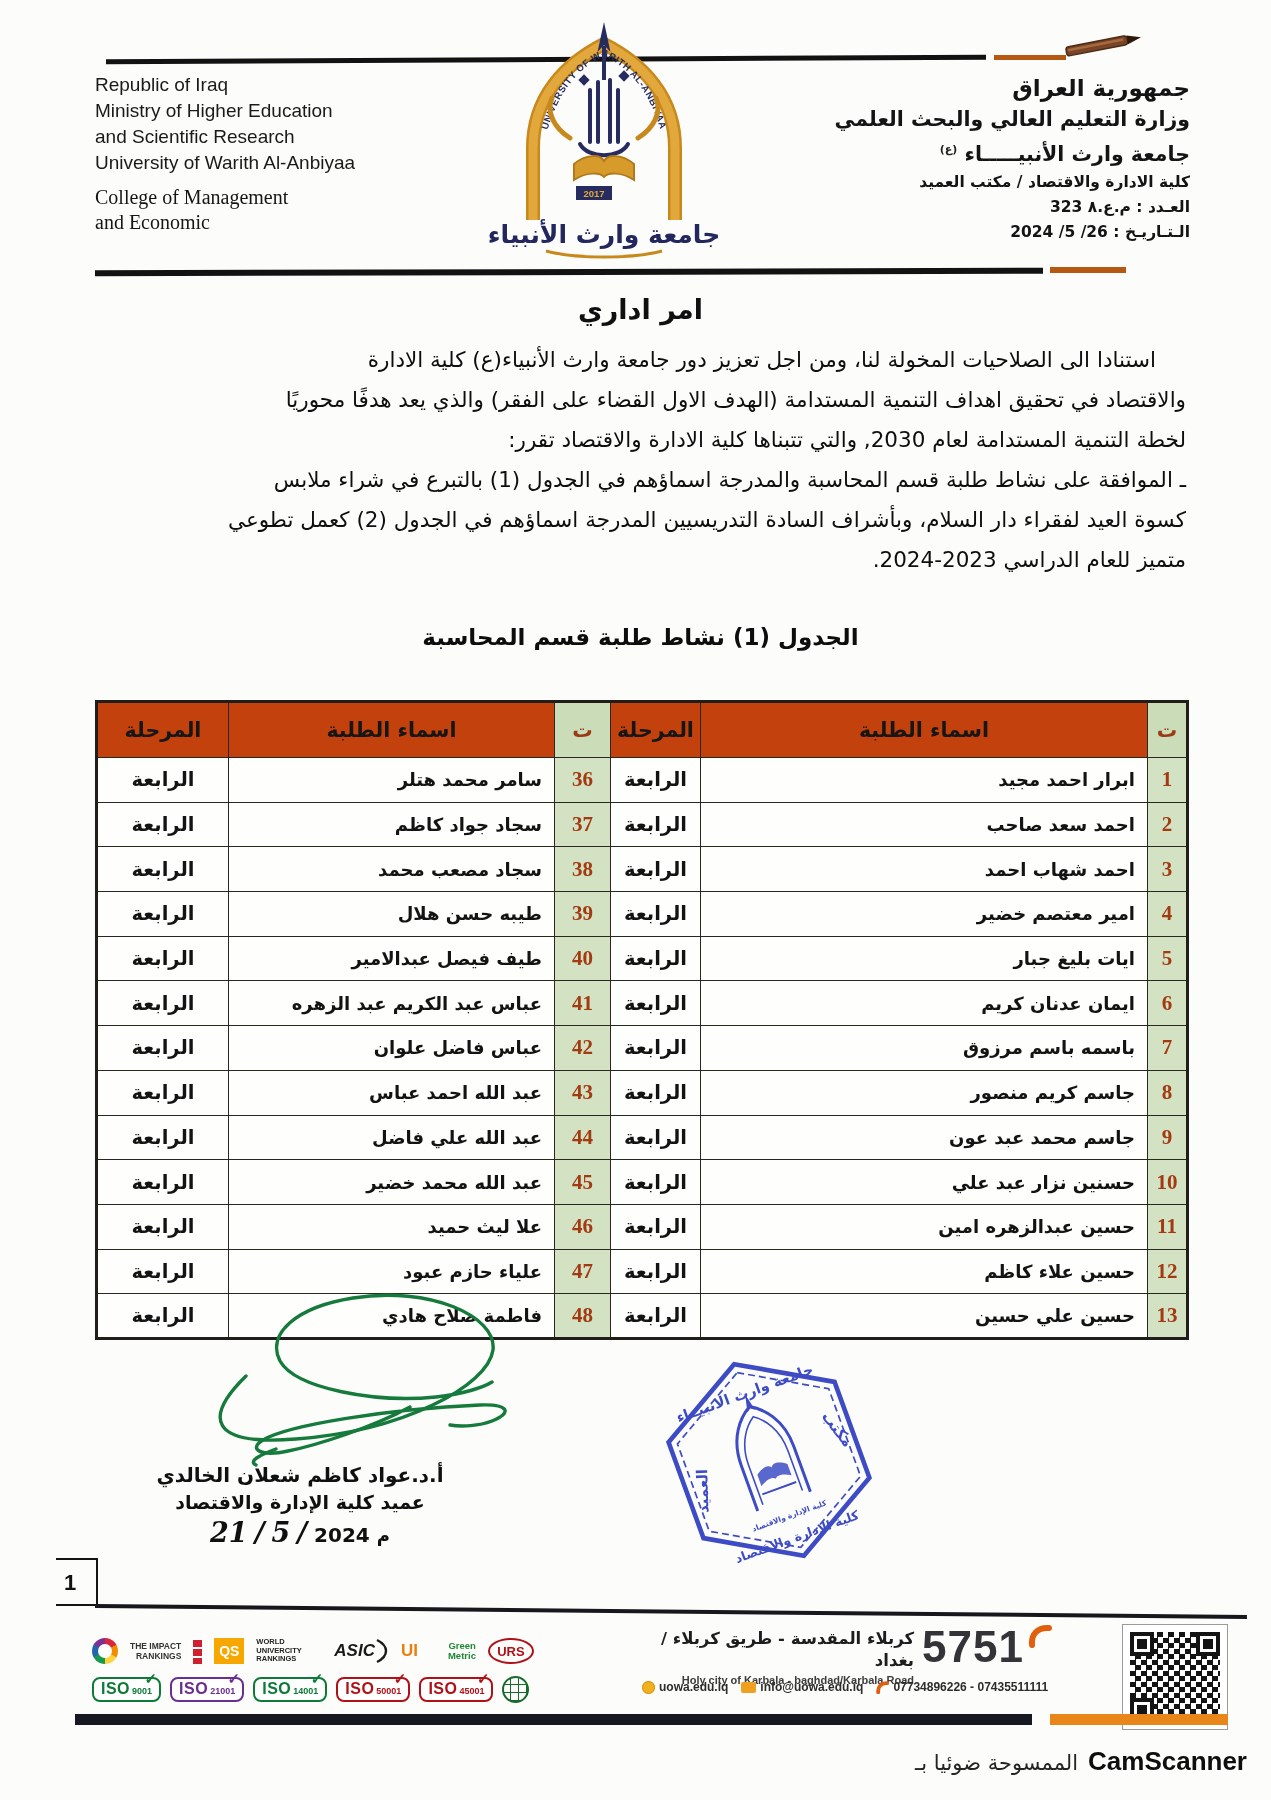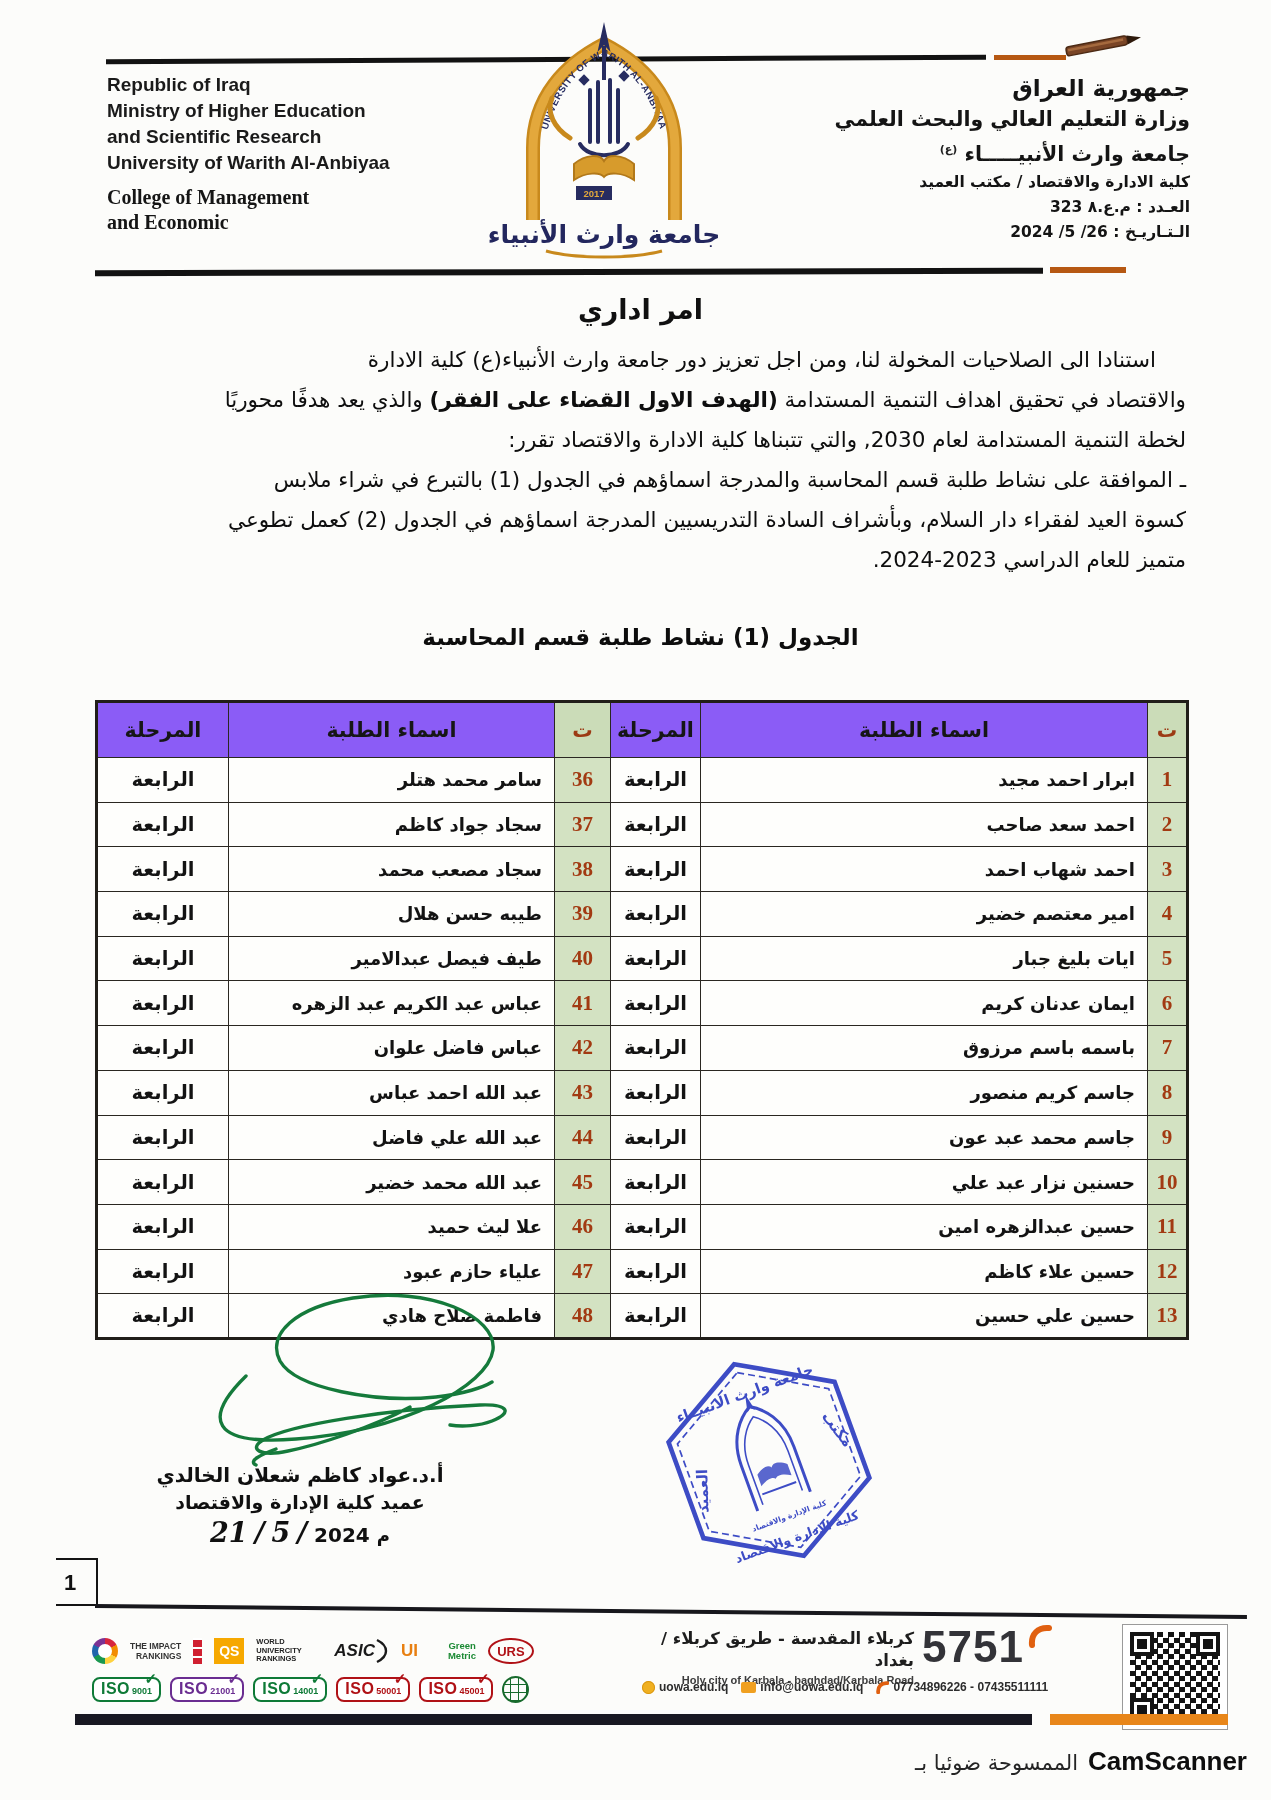--- a/index.html
+++ b/index.html
@@ -12,47 +12,47 @@
   .abs { position:absolute; }
 
   
   .rule-top-black { left:106px; top:57px; width:880px; height:5px; background:#121212; transform:rotate(-0.3deg); }
   .rule-top-orange { left:994px; top:55px; width:72px; height:5px; background:#b65812; }
   .pen-top { left:1058px; top:26px; }
   .rule2-black { left:95px; top:269px; width:948px; height:6px; background:#121212; transform:rotate(-0.15deg); }
   .rule2-orange { left:1050px; top:267px; width:76px; height:6px; background:#b65812; }
 
   
-  .hdr-en { left:107px; top:72px; width:350px; font-family:"Liberation Sans", sans-serif; font-weight:bold; }
+  .hdr-en { left:95px; top:72px; width:350px; font-family:"Liberation Sans", sans-serif; font-weight:normal; }
   .hdr-en .ln { font-size:19px; line-height:26px; color:#1a1a1a; }
   .hdr-en .college { margin-top:9px; font-family:"Liberation Serif", serif; font-size:20px; line-height:25px; }
 
   .hdr-ar { left:770px; top:72px; width:420px; direction:rtl; text-align:right; color:#141414; }
   .hdr-ar .l1 { font-size:23px; font-weight:bold; line-height:32px; }
   .hdr-ar .l2 { font-size:20.5px; font-weight:bold; line-height:30px; }
   .hdr-ar .l3 { font-size:20.5px; font-weight:bold; line-height:31px; }
   .hdr-ar .l3 .mark { font-size:11px; vertical-align:super; color:#222; }
   .hdr-ar .small { font-size:15.5px; font-weight:bold; line-height:25px; }
 
   
   .logo-wrap { left:462px; top:18px; width:284px; height:244px; }
 
   
   .order-title { left:95px; top:294px; width:1091px; text-align:center; font-size:27px; font-weight:bold; color:#101010; }
   .order-body { left:95px; top:340px; width:1091px; direction:rtl; text-align:right; font-size:21.5px; line-height:40px; color:#0e0e0e; }
   .order-body .indent { padding-right:30px; }
-  .order-body .b { font-weight:bold;margin-top:24px; }
+  .order-body .b { font-weight:normal;margin-top:24px; }
   .tbl-caption { left:95px; top:624px; width:1091px; text-align:center; font-size:23px; font-weight:bold; color:#0d0d0d; }
 
   
   .students-table { position:absolute; left:95px; top:700px; width:1091px; height:640px;
     border-collapse:collapse; table-layout:fixed; direction:rtl; }
   .students-table th, .students-table td { border:1.6px solid #2a2721; }
   .students-table { border:3px solid #211e19; }
-  .students-table thead th { background:#8b5cf6; height:56px; font-size:20.5px; font-weight:bold; color:#161616; text-align:center; }
+  .students-table thead th { background:#c2410c; height:56px; font-size:20.5px; font-weight:bold; color:#161616; text-align:center; }
   .students-table thead th.num { color:#9c3a14; }
   .students-table td { height:44px; background:#fefefc; }
   .students-table td.num { background:#d3e2c2; text-align:center; font-family:"Liberation Serif", serif; font-size:21px; font-weight:bold; color:#a23a12; }
   .students-table thead th.num { background:#cbdcb8; }
   .students-table td.name { text-align:right; padding:0 12px; font-size:18px; font-weight:bold; color:#131313; }
   .students-table td.stage { text-align:center; font-size:19.5px; font-weight:bold; color:#131313; }
 
   
   .sig-svg { left:148px; top:1258px; }
   .sig-block { left:128px; top:1462px; width:344px; direction:rtl; text-align:center; color:#101010; }

